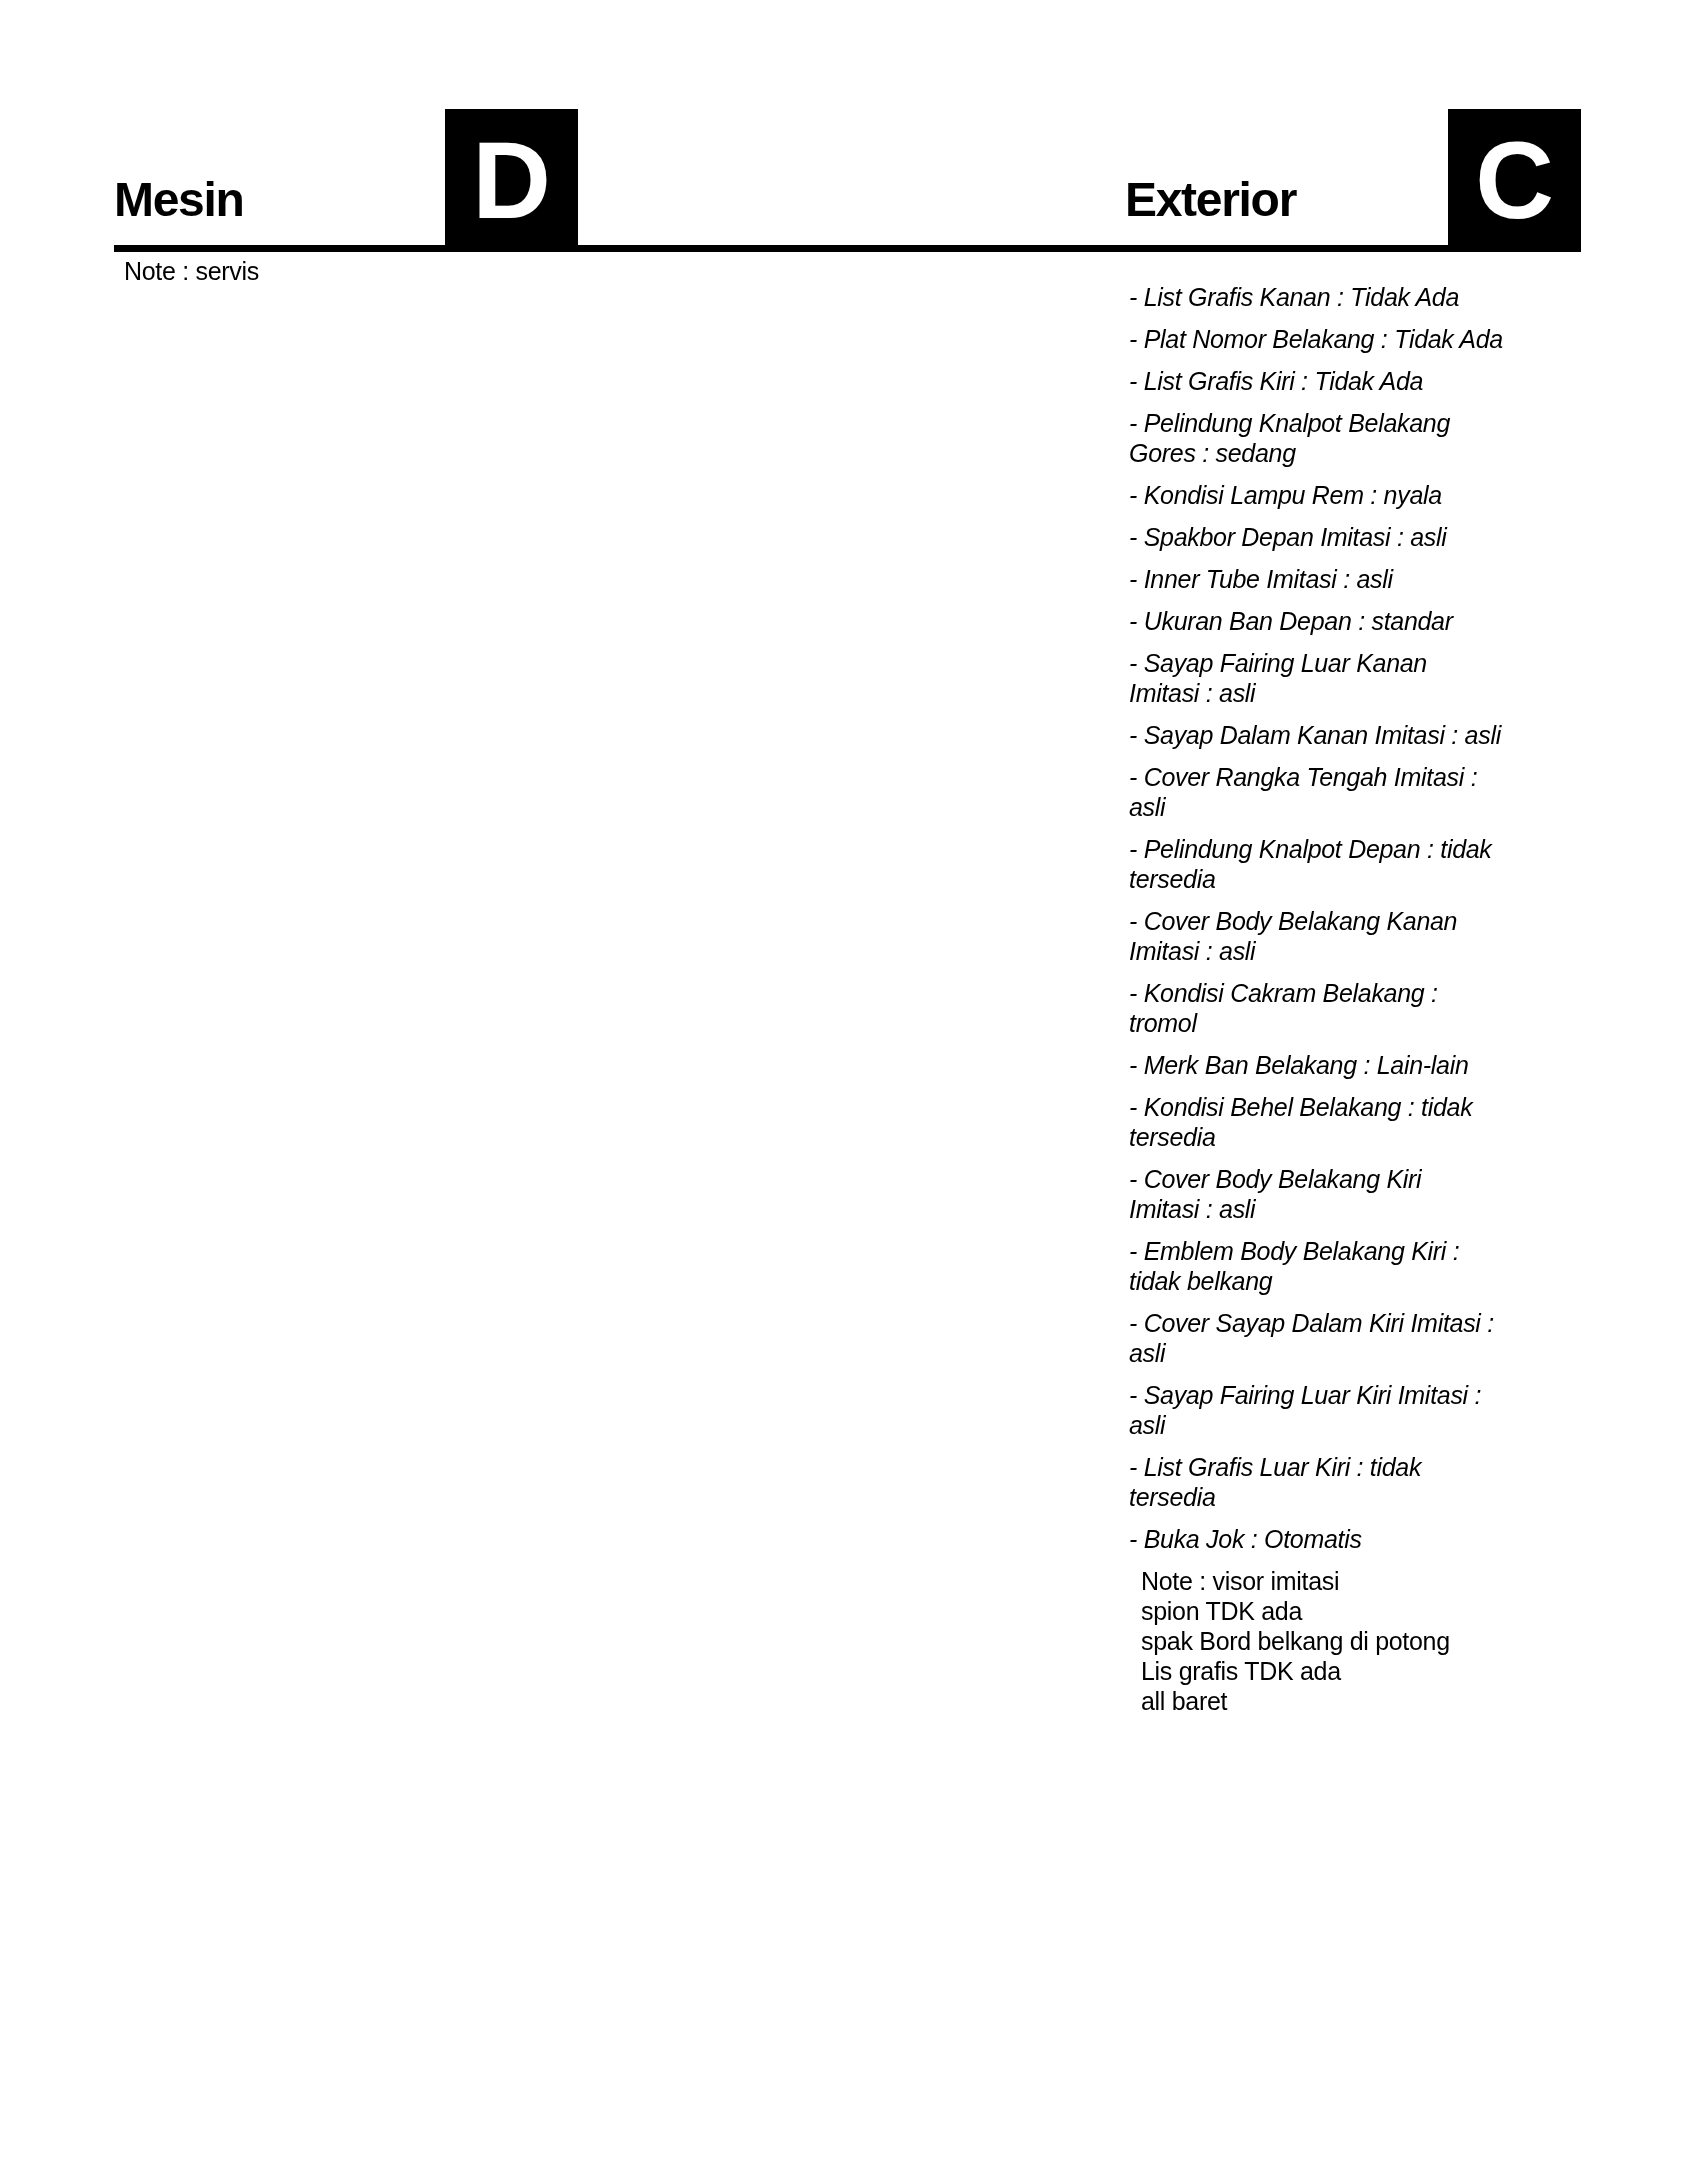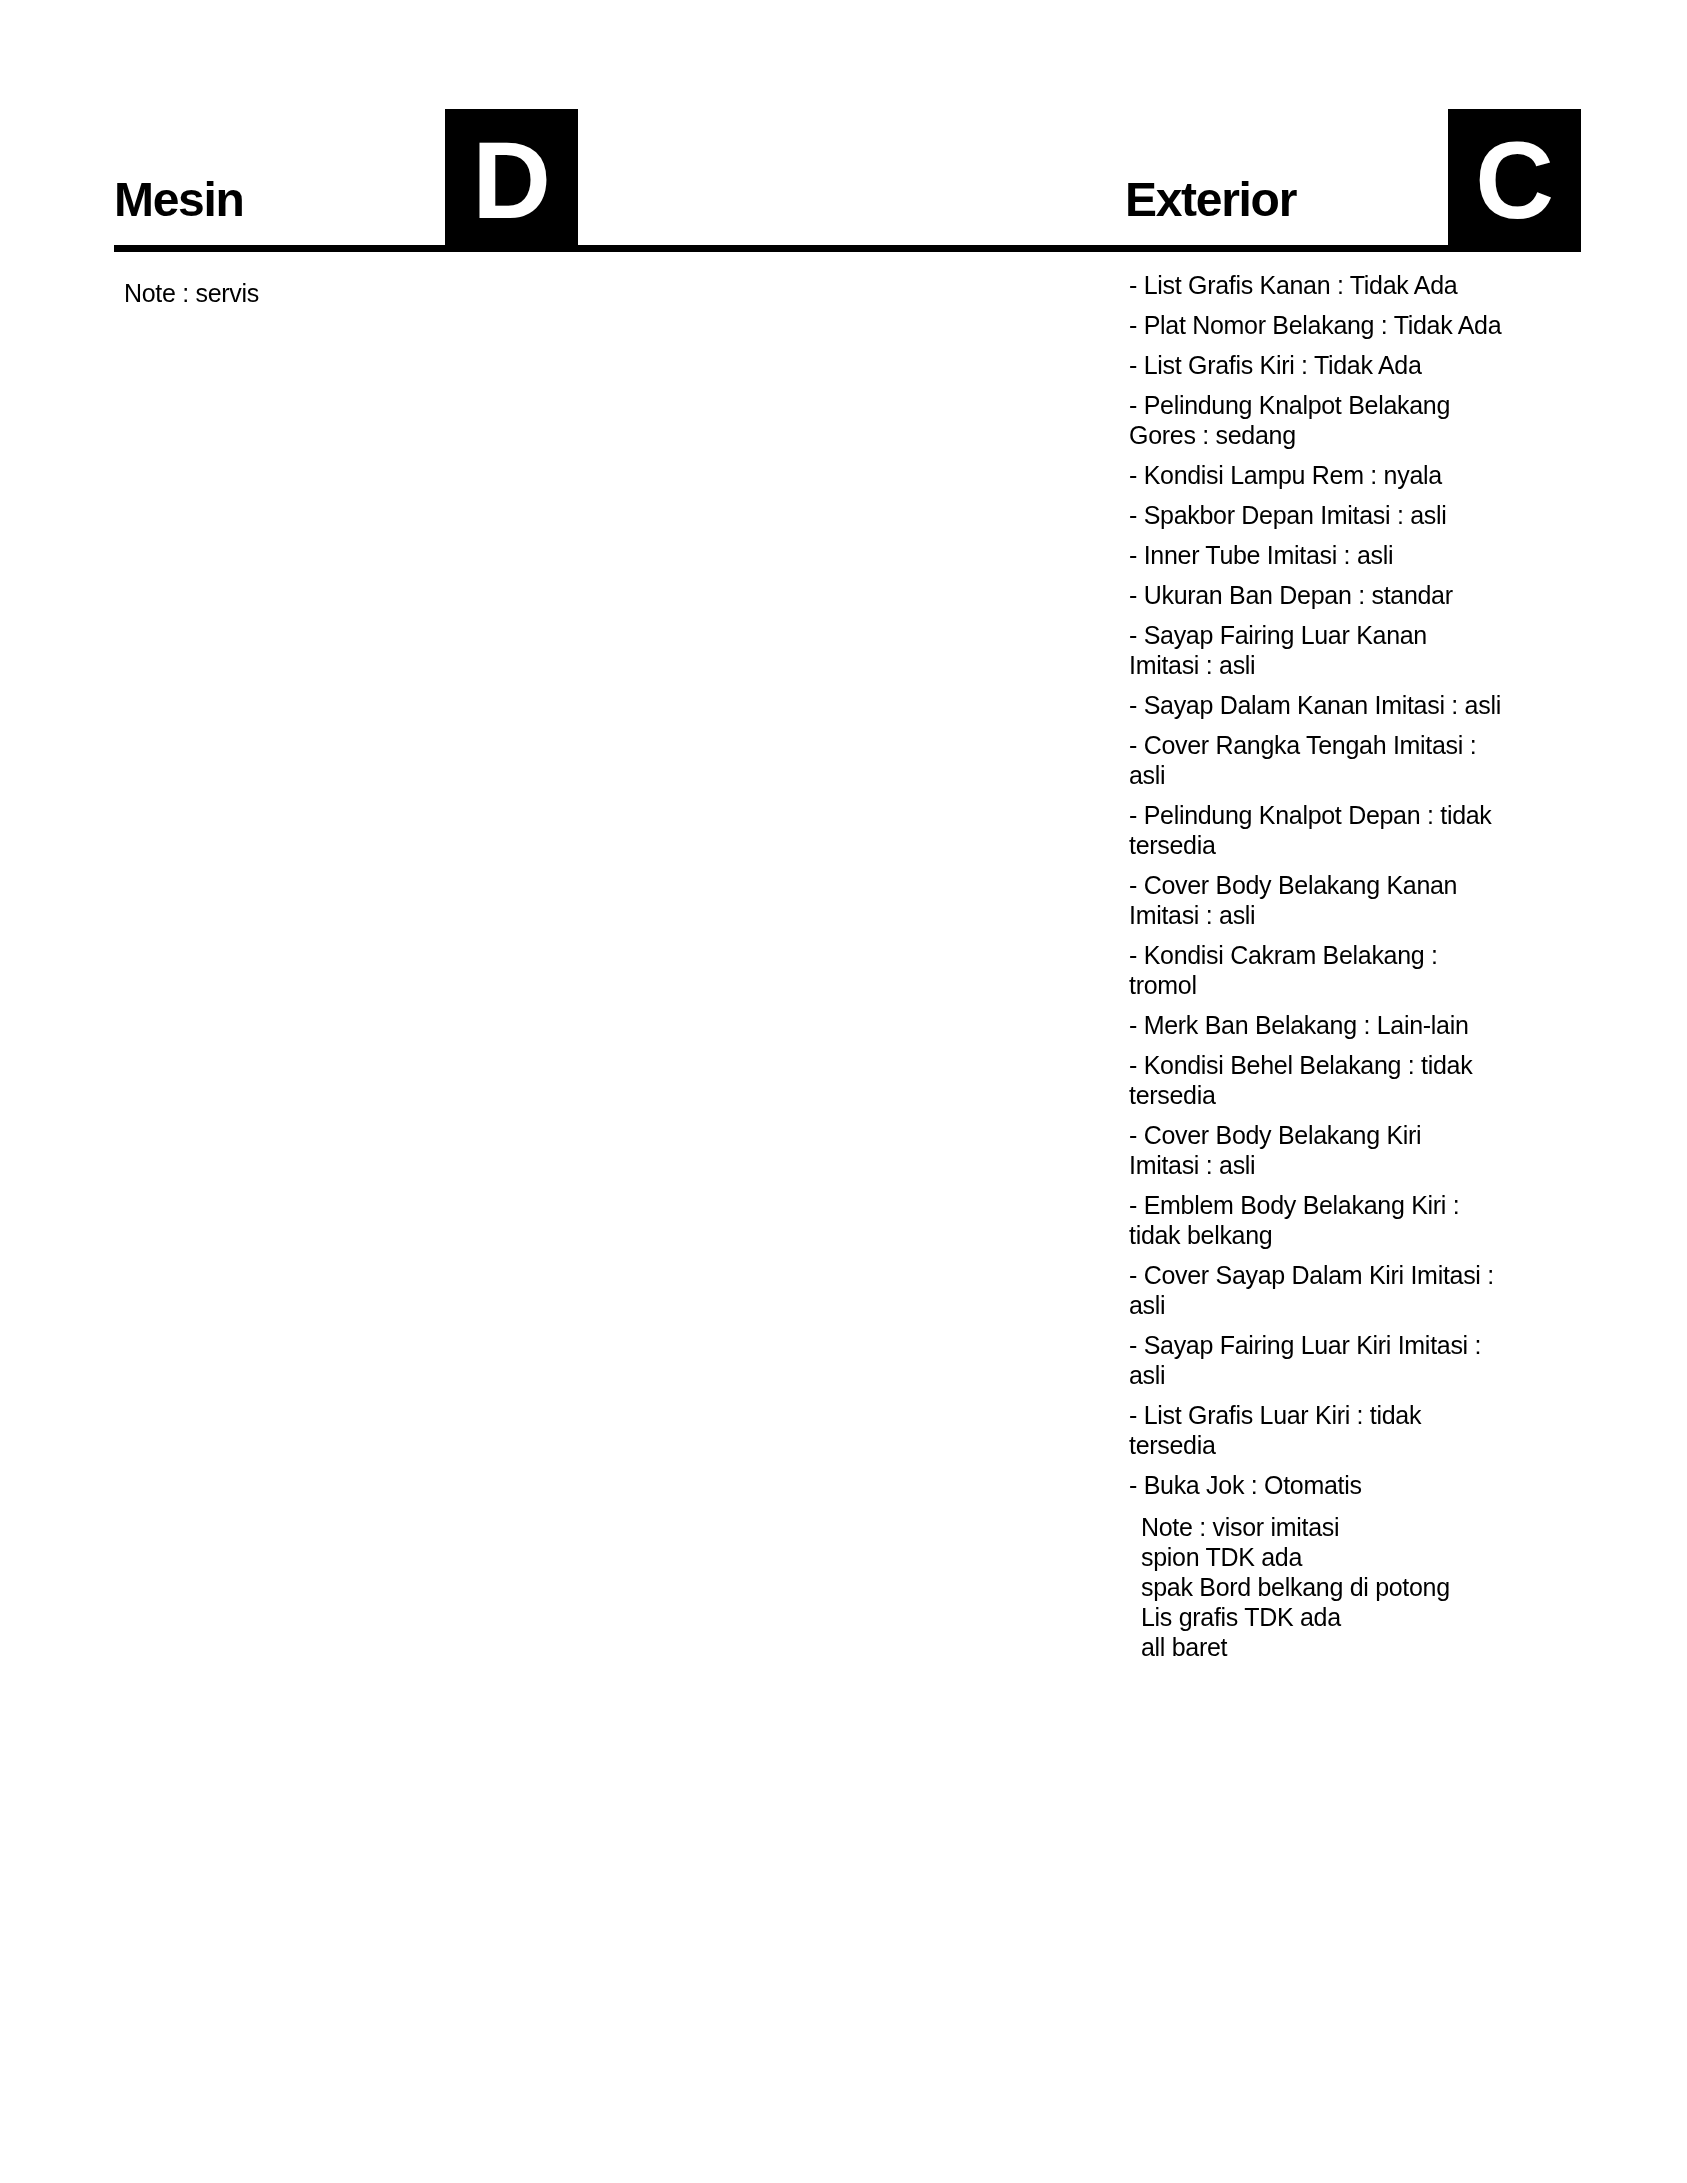--- a/index.html
+++ b/index.html
@@ -59,32 +59,33 @@
   }
   
   .body-text {
     font-size: 25px;
     line-height: 30px;
     letter-spacing: -0.3px;
   }
   .note-left {
     position: absolute;
     left: 124px;
-    top: 278px;
+    top: 256px;
     white-space: pre-line;
   }
   .items-col {
     position: absolute;
     left: 1129px;
     top: 270px;
     width: 490px;
   }
   .item {
     white-space: pre-line;
-    margin: 0 0 10px 0;
+    margin: 12px 0 10px 0;
+    font-style: italic;
   }
   .note-block {
     white-space: pre-line;
     margin: 12px;
   }
 </style>
 </head>
 <body>
 
 <div class="page">

